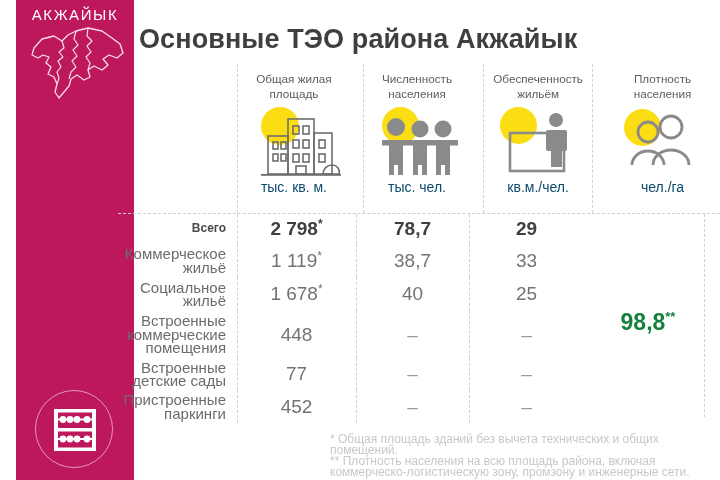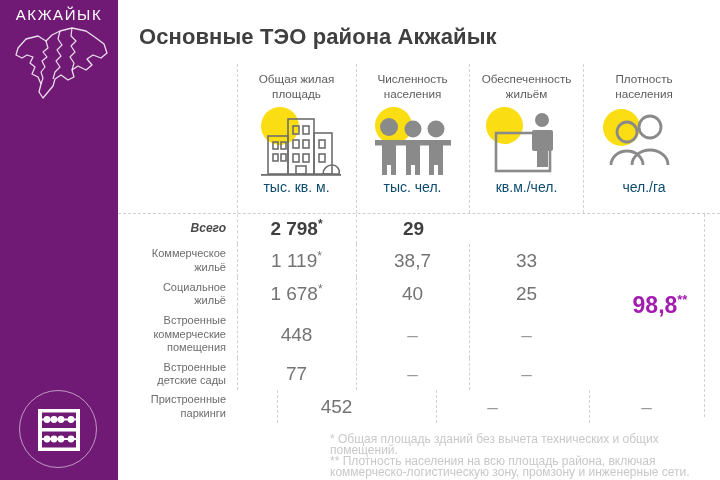--- a/index.html
+++ b/index.html
@@ -11,23 +11,23 @@
   }
   .page {
     position: relative;
     width: 720px; height: 480px;
     background: #ffffff;
   }
 
   
   .sidebar {
     position: absolute;
-    left: 0; top: 0;
+    left: 16px; top: 0;
     width: 118px; height: 480px;
-    background: #701a75;
+    background: #be185d;
   }
   .brand-name {
     position: absolute;
     top: 6px; left: 0; width: 118px;
     text-align: center;
     font-size: 15px;
     letter-spacing: 1.6px;
     color: #ffffff;
     font-weight: 400;
     white-space: nowrap;
@@ -43,40 +43,41 @@
     width: 78px; height: 78px;
     border-radius: 50%;
     border: 1.6px solid rgba(255,255,255,0.55);
   }
   .abacus-badge svg { position: absolute; top: 17px; left: 16px; }
 
   
   .title {
     position: absolute;
     left: 139px; top: 24px;
-    font-size: 22px;
+    font-size: 27px;
     font-weight: 700;
     color: #3f3f3f;
     letter-spacing: 0.1px;
     white-space: nowrap;
   }
 
   
   .table {
     position: absolute;
     left: 118px; top: 64px;
     width: 602px;
   }
 
   
   .head-row {
     position: relative;
     display: flex;
     height: 149px;
     margin-left: 119px;
+    gap: 12px;
   }
   .head-col {
     position: relative;
     display: flex;
     flex-direction: column;
     align-items: center;
     padding-top: 8px;
   }
   .col-w1 { width: 119px; }
   .col-w2 { width: 113px; }
@@ -144,51 +145,52 @@
   .row .vdiv {
     position: absolute;
     left: 0; top: 0; bottom: 0;
     border-left: 1px dashed #d2d2d2;
   }
   .label-cell {
     width: 119px;
     justify-content: flex-end;
     padding-right: 11px;
     text-align: right;
-    font-size: 11px;
+    font-size: 15px;
     line-height: 13.5px;
     color: #6c6c6c;
     display: flex;
     align-items: center;
   }
-  .label-cell.total { font-weight: 700; color: #4a4a4a; font-size: 12px; font-style: italic; }
+  .label-cell.total { font-weight: 700; color: #4a4a4a; font-size: 12px; }
   .val {
     font-size: 19px;
     color: #737373;
     font-weight: 400;
     white-space: nowrap;
   }
   .row.total .val { font-weight: 700; color: #3f3f3f; }
   .val .ast {
     font-size: 12px;
     vertical-align: super;
     line-height: 0;
   }
   .dash { font-size: 19px; color: #9a9a9a; }
 
   
   .density {
     position: absolute;
-    right: 0;
+    right: 12px;
     width: 120px;
     text-align: center;
     font-size: 23px;
     font-weight: 700;
-    color: #a21caf;
+    color: #15803d;
     white-space: nowrap;
+    margin-top: 17px;
   }
   .density .ast { font-size: 13px; vertical-align: super; line-height: 0; }
 
   
   .tail-div {
     position: absolute;
     top: 0; bottom: 0;
     border-left: 1px dashed #d2d2d2;
   }
 
@@ -348,20 +350,24 @@
       <div class="density" style="top:78px;">
         <span>98,8</span><span class="ast">**</span>
       </div>
 
       <div class="row total" style="height:30px;">
         <div class="label-cell total">Всего</div>
         <div class="cell col-w1">
           <div class="vdiv"></div>
           <span class="val"><span>2 798</span><span class="ast">*</span></span>
         </div>
+        <div class="cell col-w2">
+          <div class="vdiv"></div>
+          <span class="val">78,7</span>
+        </div>
         <div class="cell col-w3">
           <div class="vdiv"></div>
           <span class="val">29</span>
         </div>
       </div>
 
       <div class="row" style="height:33px;">
         <div class="label-cell">Коммерческое<br>жильё</div>
         <div class="cell col-w1">
           <div class="vdiv"></div>
@@ -418,21 +424,21 @@
         <div class="cell col-w2">
           <div class="vdiv"></div>
           <span class="dash">–</span>
         </div>
         <div class="cell col-w3">
           <div class="vdiv"></div>
           <span class="dash">–</span>
         </div>
       </div>
 
-      <div class="row" style="height:33px;gap:40px;">
+      <div class="row" style="height:33px;">
         <div class="label-cell">Пристроенные<br>паркинги</div>
         <div class="cell col-w1">
           <div class="vdiv"></div>
           <span class="val"><span>452</span><span class="ast"></span></span>
         </div>
         <div class="cell col-w2">
           <div class="vdiv"></div>
           <span class="dash">–</span>
         </div>
         <div class="cell col-w3">

